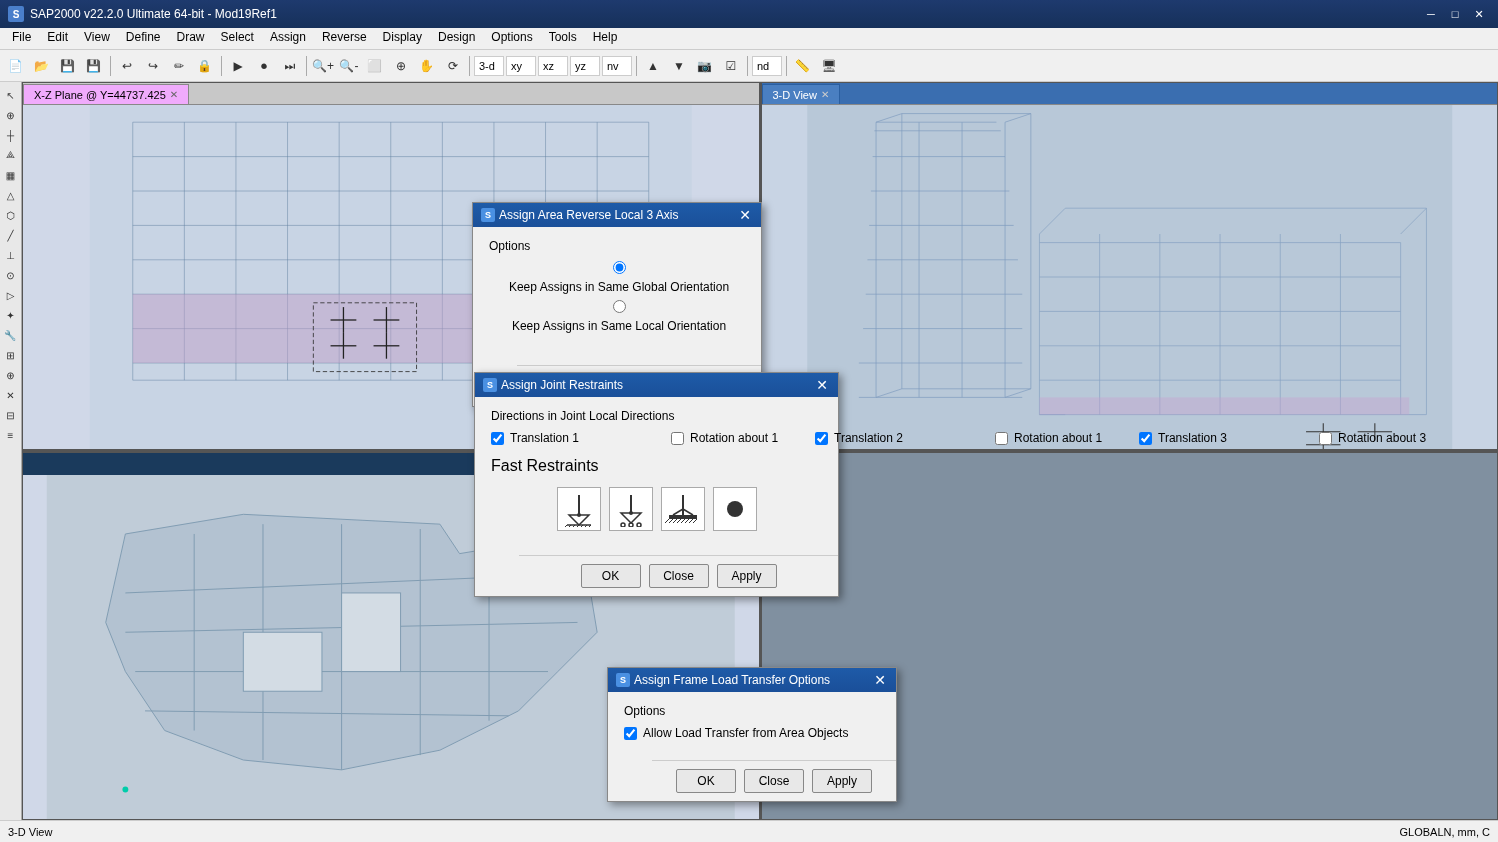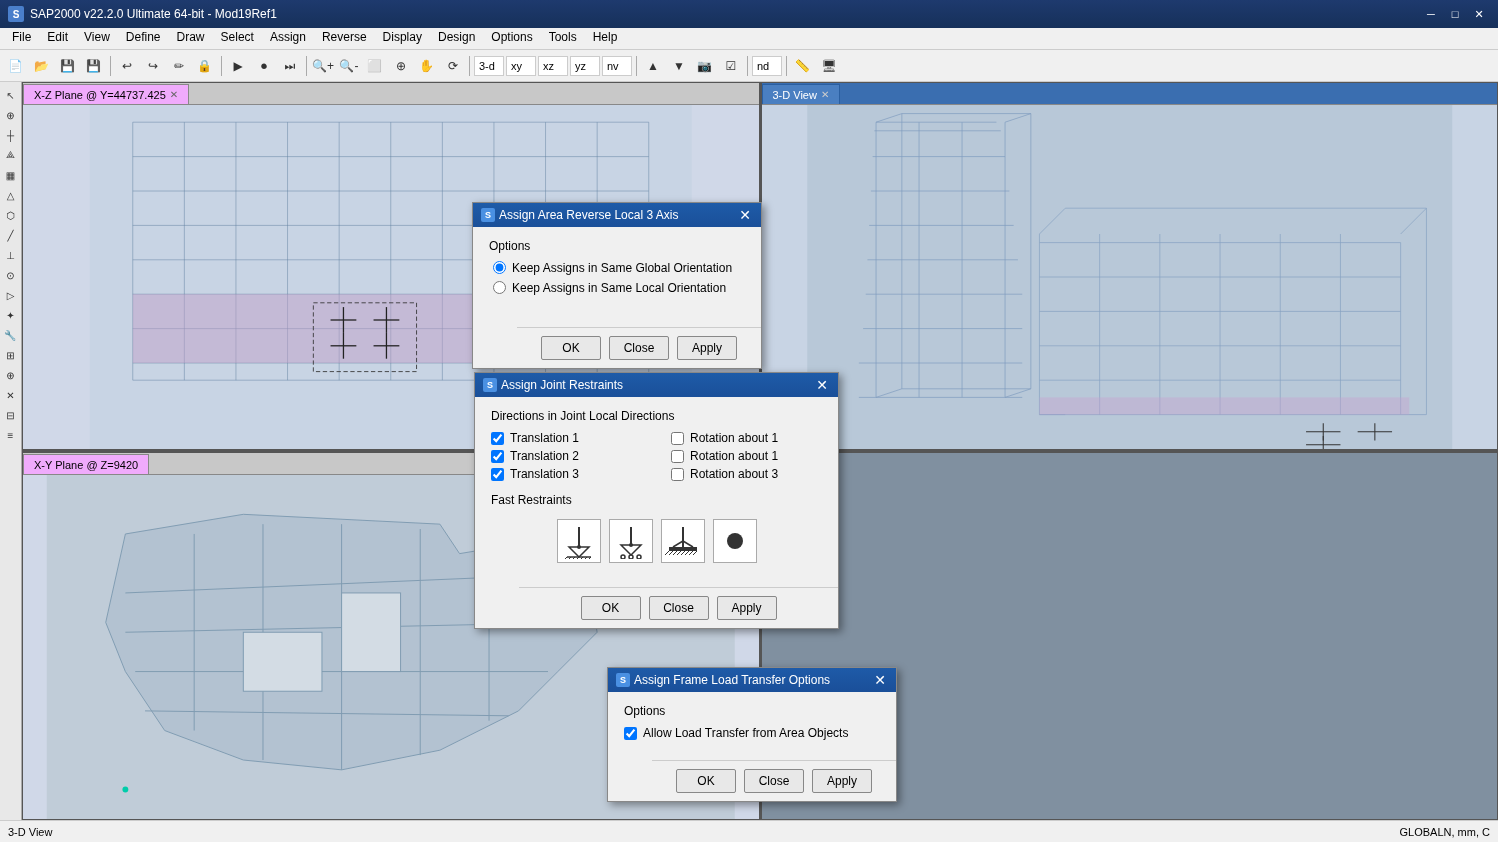--- a/index.html
+++ b/index.html
@@ -132,24 +132,24 @@
 
     .dialog-content { padding: 12px 16px; }
 
     .dialog-section-label {
       font-size: 12px;
       font-weight: normal;
       margin-bottom: 8px;
     }
 
     .dialog-radio-group { display: flex; flex-direction: column; gap: 6px; margin-bottom: 12px; padding-left: 4px; }
-    .dialog-radio { display: flex; align-items: flex-start; gap: 6px; cursor: pointer; }
+    .dialog-radio { display: flex; align-items: center; gap: 6px; cursor: pointer; flex-direction: column; }
     .dialog-radio input[type="radio"] { cursor: pointer; }
 
-    .dialog-checkbox-group { display: flex; flex-direction: column; gap: 4px; }
+    .dialog-checkbox-group { display: flex; flex-direction: row; gap: 4px; }
     .dialog-checkbox-row { display: flex; gap: 40px; }
     .dialog-checkbox { display: flex; align-items: center; gap: 6px; cursor: pointer; min-width: 140px; }
     .dialog-checkbox input[type="checkbox"] { cursor: pointer; }
 
     .dialog-buttons {
       display: flex;
       justify-content: center;
       gap: 8px;
       padding: 8px 16px 8px;
       border-top: 1px solid #ccc;
@@ -162,21 +162,21 @@
       height: 24px;
       background: #e8e8e8;
       border: 1px solid #888;
       cursor: pointer;
       font-size: 12px;
       padding: 0 12px;
       border-radius: 2px;
     }
 
     .fast-restraints-section { margin-top: 12px; }
-    .fast-restraints-label { font-size: 12px; margin-bottom: 8px; }
+    .fast-restraints-label { font-size: 16px; margin-bottom: 8px; }
     .fast-restraints-icons { display: flex; gap: 8px; justify-content: center; padding: 4px 0; }
     .restraint-icon { width: 44px; height: 44px; border: 1px solid #aaa; background: white; display: flex; align-items: center; justify-content: center; cursor: pointer; }
 
     
     .restraint-svg { width: 36px; height: 36px; }
 
     
     .view-tabs-bar {
       position: absolute;
       top: 0;
@@ -442,25 +442,20 @@
               </svg>
             </div>
           </div>
         </div>
 
       </div>
 
       <div class="view-panel-bottom">
 
         <div class="view-pane view-pane-left">
-          <div class="view-tabs-bar">
-            <div class="view-tab-item active">
-              <span>X-Y Plane @ Z=9420</span>
-            </div>
-          </div>
           <div class="view-content">
             <div class="struct-canvas">
               <svg class="grid-svg" viewBox="0 0 700 350" preserveAspectRatio="xMidYMid meet">
                 <rect width="700" height="350" fill="#c0ccd8"></rect>
 
                 <g stroke="#7090a8" stroke-width="1" fill="#b8c8d4" opacity="0.8">
 
                   <polygon points="80,60 200,40 400,50 420,80 480,70 550,100 560,160 520,200 480,240 400,280 300,300 200,290 120,260 80,200 60,150" fill="#b0c0d0" stroke="#7090a8"></polygon>
 
                   <line x1="150" y1="60" x2="150" y2="260"></line>

